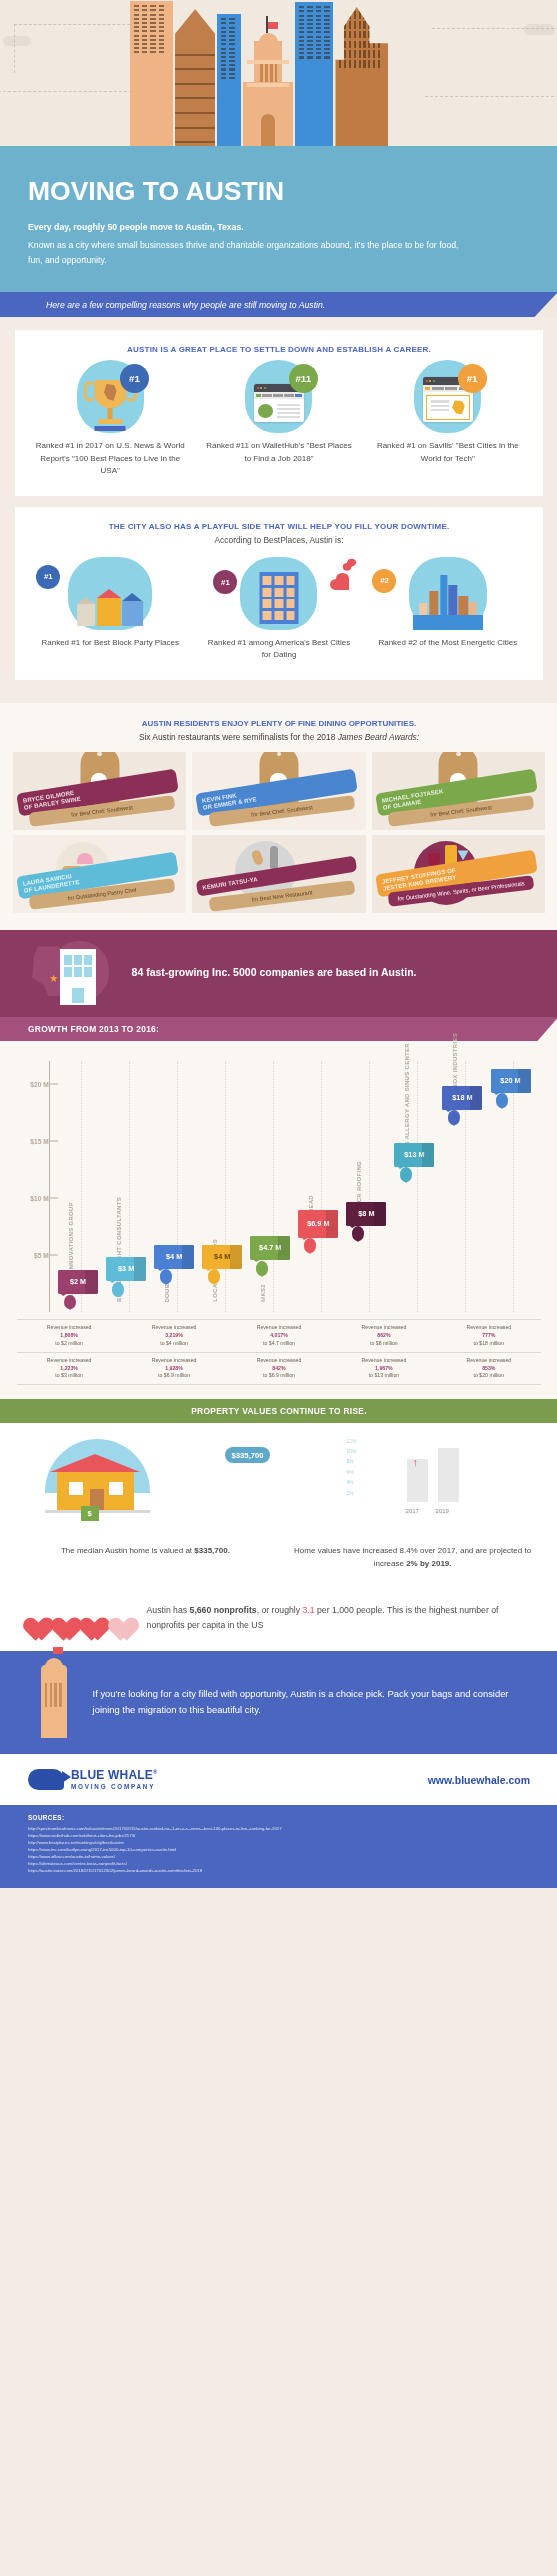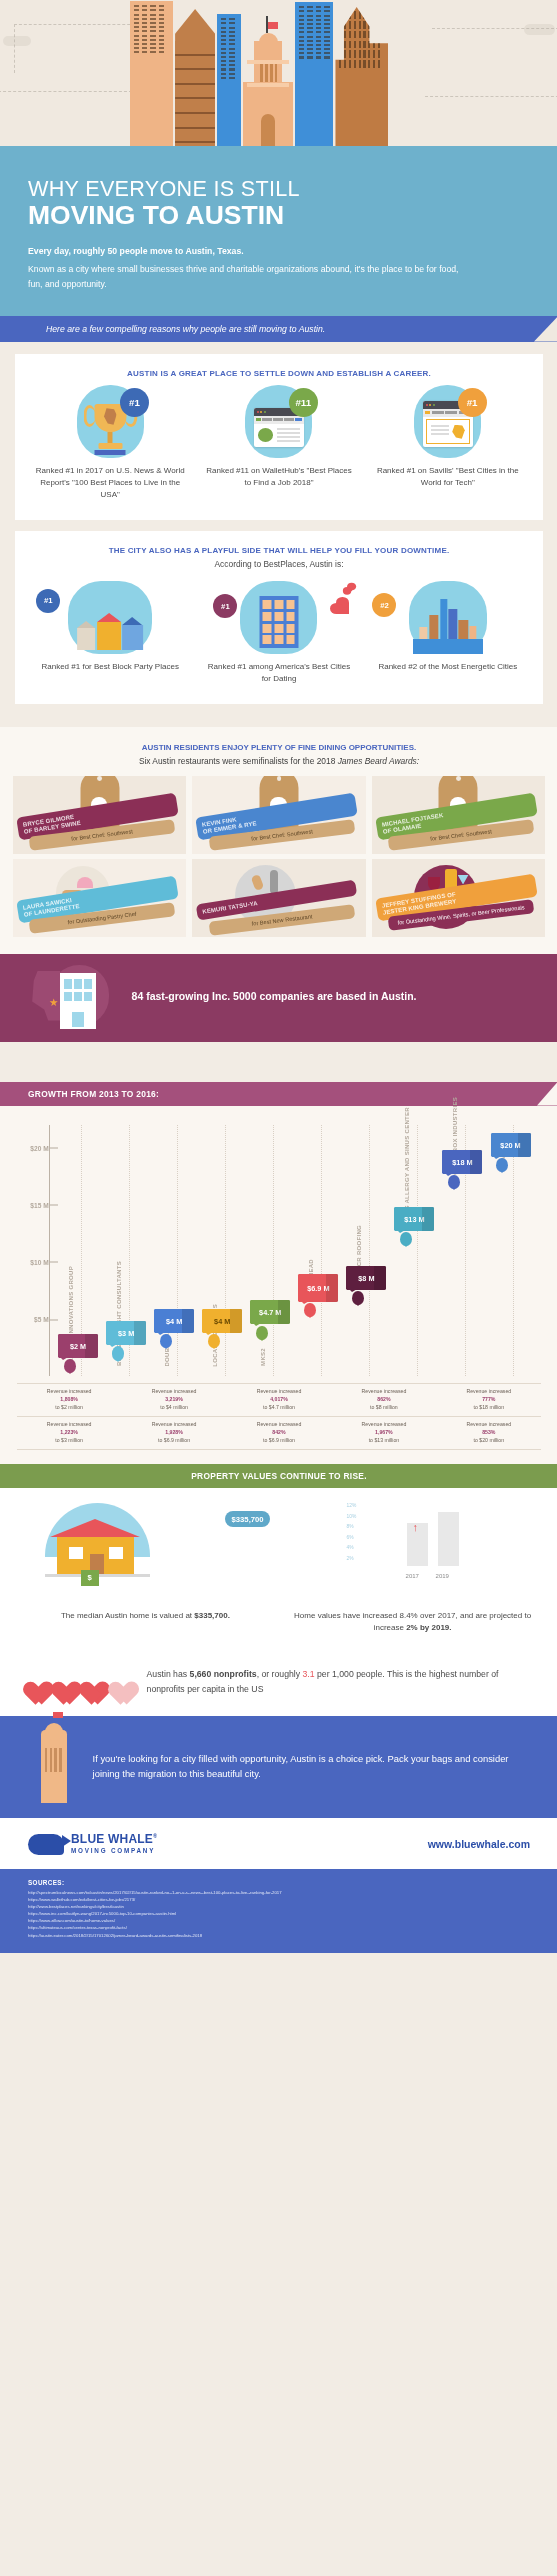--- a/index.html
+++ b/index.html
@@ -110,21 +110,21 @@
   .inc .oval { position:absolute; right: 9.8px; top: 0; width: 59px; height: 61px; background:#9c4a72; border-radius: 29px; }
   .inc .tx { position:absolute; left: 4.2px; top: 5.6px; width: 40px; height: 50px; background:#9c4a72; clip-path: polygon(14% 0,70% 0,70% 10%,100% 10%,100% 72%,72% 100%,40% 100%,30% 78%,0 62%,4% 20%); }
   .inc .star { position:absolute; left: 21px; top: 31px; color:#f0a03c; font-size: 10.5px; }
   .inc .bldg { position:absolute; left: 32px; top: 8.4px; width: 36px; height: 56px; background:#fff; }
   .inc .bldg .w { position:absolute; display:grid; grid-template-columns:repeat(3,1fr); gap:2.8px; left:4.2px; right:4.2px; top:5.6px; }
   .inc .bldg .w i{display:block;height:9.8px;background:#9fd7ea;}
   .inc .bldg .door{position:absolute;bottom:0;left:9.8px;width:16.7px;height:19.5px;background:#9fd7ea;border:2.1px solid #fff;}
   .inc h3 { color:#fff; font-size: 10.5px; font-weight: 800; line-height: 1.5; }
 
   
-  .chart-sec { background:#faf6f1; padding-bottom: 14px; margin-top: 40px; }
+  .chart-sec { background:#faf6f1; padding-bottom: 14px; }
   .chart-hd { background:#a4507c; color:#fff; font-weight:800; font-size:8.4px; letter-spacing:0.3px; padding: 7px 28px; position:relative; }
   .chart-hd::after{content:"";position:absolute;right:0;top:0;bottom:0;width:21px;background:#faf6f1;clip-path:polygon(100% 0,100% 100%,0 100%);}
   .plot { position:relative; height: 251px; margin: 19.5px 16.7px 0 16.7px; }
   .yaxis { position:absolute; left:0; top:0; bottom:0; width: 32px; }
   .ytick { position:absolute; right: 0; transform: translateY(-50%); font-size: 6.6px; font-weight:700; color:#b3a99d; white-space:nowrap; }
   .ytick::after{content:"";position:absolute;right:-9px;top:50%;width:7.7px;border-top:1.4px solid #b3a99d;}
   .axisline{position:absolute;left:32px;top:0;bottom:0;border-left:1.4px solid #bcb2a6;}
   .bars { position:absolute; left: 40px; right: 4.2px; top:0; bottom:0; display:flex; align-items:flex-end; }
   .col { flex:1; position:relative; height:100%; }
   .dotted { position:absolute; left:50%; bottom:0; top:0; border-left: 1.4px dotted #d8cfc4; }
@@ -422,21 +422,20 @@
             <i></i>
             <i></i>
             <i></i>
           </div>
       </div>
     </div>
   </div>
 
   <div class="hero-band">
     <h1>
-      <span>WHY EVERYONE IS STILL</span>
       <b>MOVING TO AUSTIN</b>
     </h1>
     <div class="hero-lead">Every day, roughly 50 people move to Austin, Texas.</div>
     <div class="hero-sub">Known as a city where small businesses thrive and charitable organizations abound, it's the place to be for food, fun, and opportunity.</div>
   </div>
   <div class="ribbon">Here are a few compelling reasons why people are still moving to Austin.</div>
 
   <div class="wrap">
 
     <div class="card">

